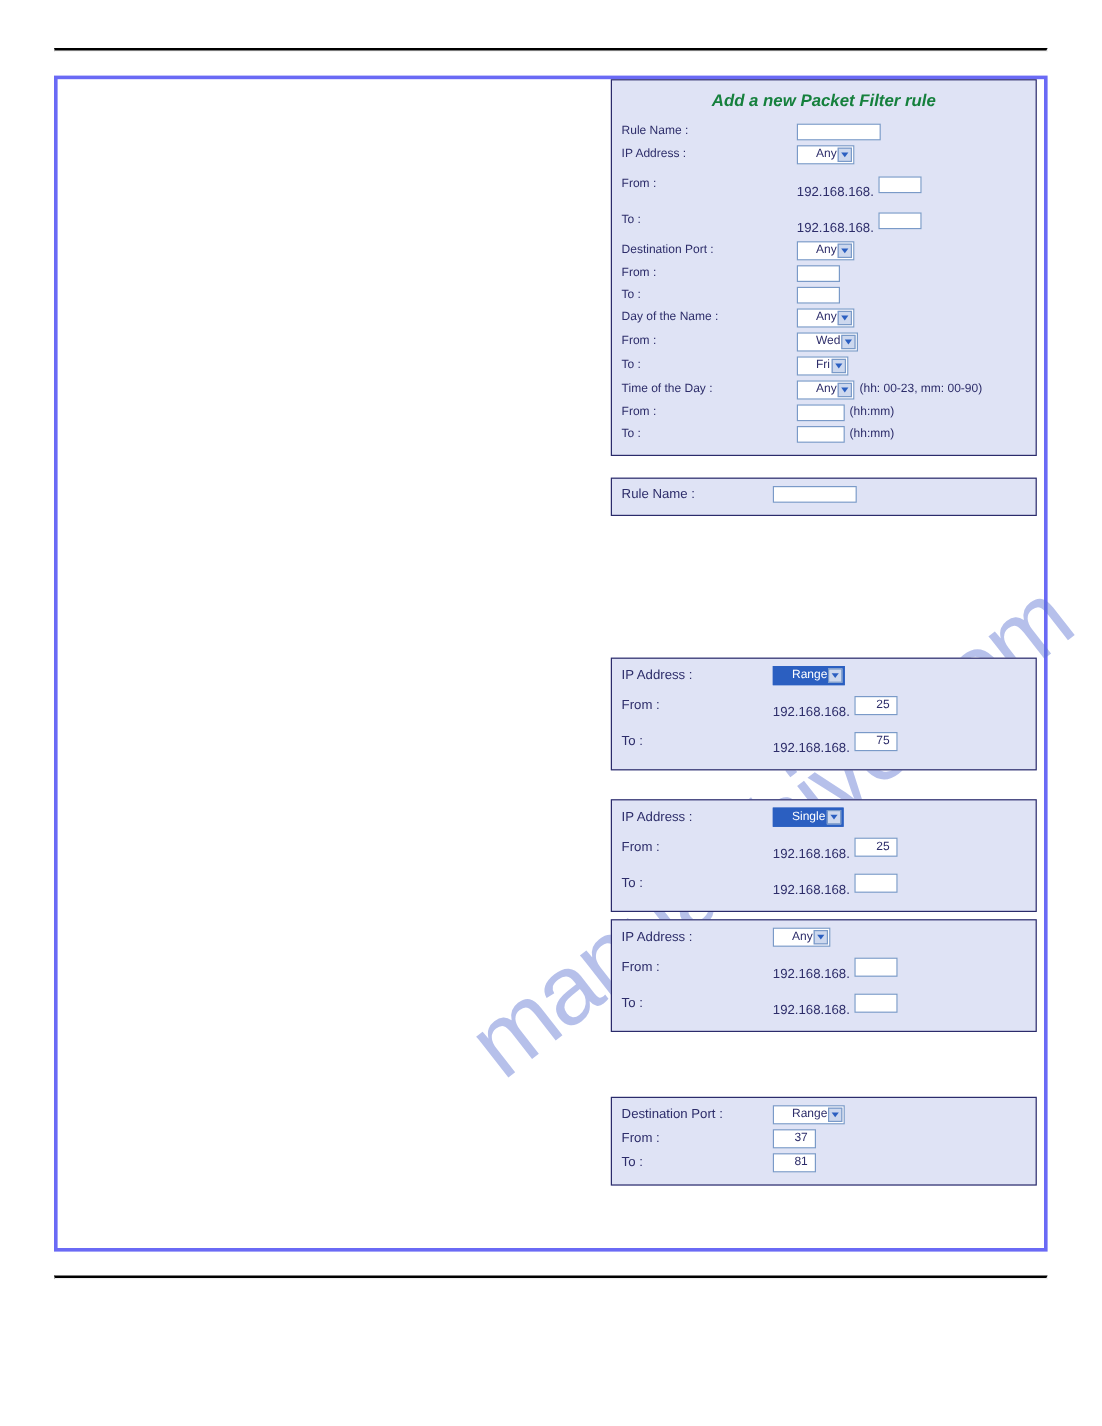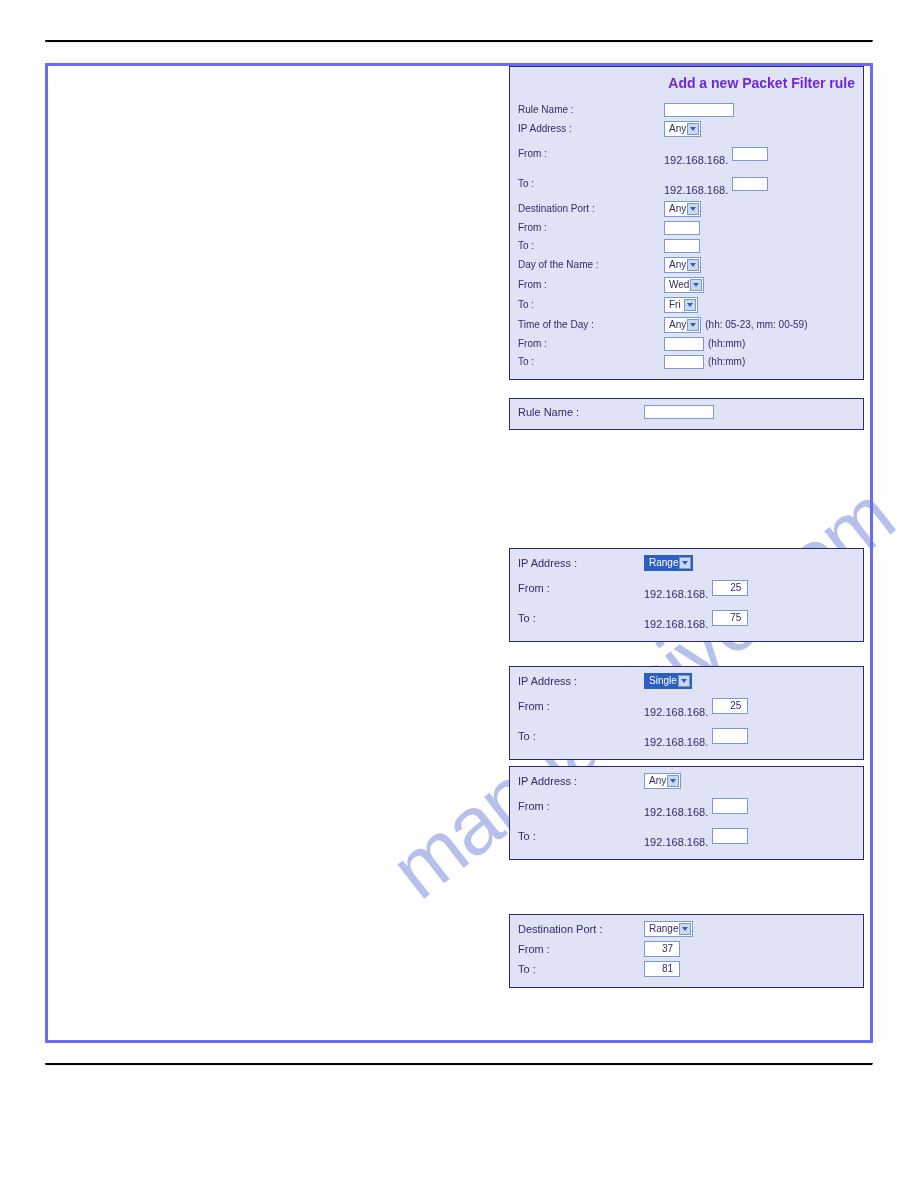--- a/index.html
+++ b/index.html
@@ -36,25 +36,26 @@
     border: 1px solid #2b2b6b;
     background: #dfe3f5;
     box-sizing: border-box;
     width: 100%;
     padding: 4px 8px 8px 8px;
     font-size: 10px;
     color: #2d2d6a;
     margin-bottom: 10px;
   }
   .panel-title {
-    text-align: right;
+    text-align: center;
     font-weight: bold;
     font-size: 14px;
-    color: #6d28d9;
+    color: #15803d;
     padding: 4px 0 10px 0;
+    font-style: italic;
   }
   .row {
     display: flex;
     align-items: center;
     padding: 2px 0;
     line-height: 14px;
   }
   .lbl {
     width: 140px;
     text-align: left;
@@ -72,21 +73,21 @@
     background: #fff;
     font-size: 10px;
     height: 14px;
     box-sizing: border-box;
     padding: 0 17px;
   }
   .txtbox { width: 70px; }
   .txtbox-sm { width: 28px; }
   .sel {
     height: 16px;
-    padding: 0 14px 0 4px;
+    padding: 0 14px 0 15px;
     position: relative;
     display: inline-flex;
     align-items: center;
     min-width: 34px;
   }
   .sel.hi {
     background: #2b5fc1;
     color: #fff;
     border-color: #2b5fc1;
   }
@@ -252,21 +253,21 @@
           </div>
         </div>
 
         <div class="row">
           <div class="lbl">Time of the Day :</div>
           <div class="val">
             <span class="sel">
               <span>Any</span>
               <span class="chev"></span>
             </span>
-            <span class="note">(hh: 05-23, mm: 00-59)</span>
+            <span class="note">(hh: 00-23, mm: 00-90)</span>
           </div>
         </div>
         <div class="row">
           <div class="lbl">From :</div>
           <div class="val">
               <span class="txtbox-sm" style="width:40px"></span>
               <span>(hh:mm)</span>
             </div>
         </div>
         <div class="row">

